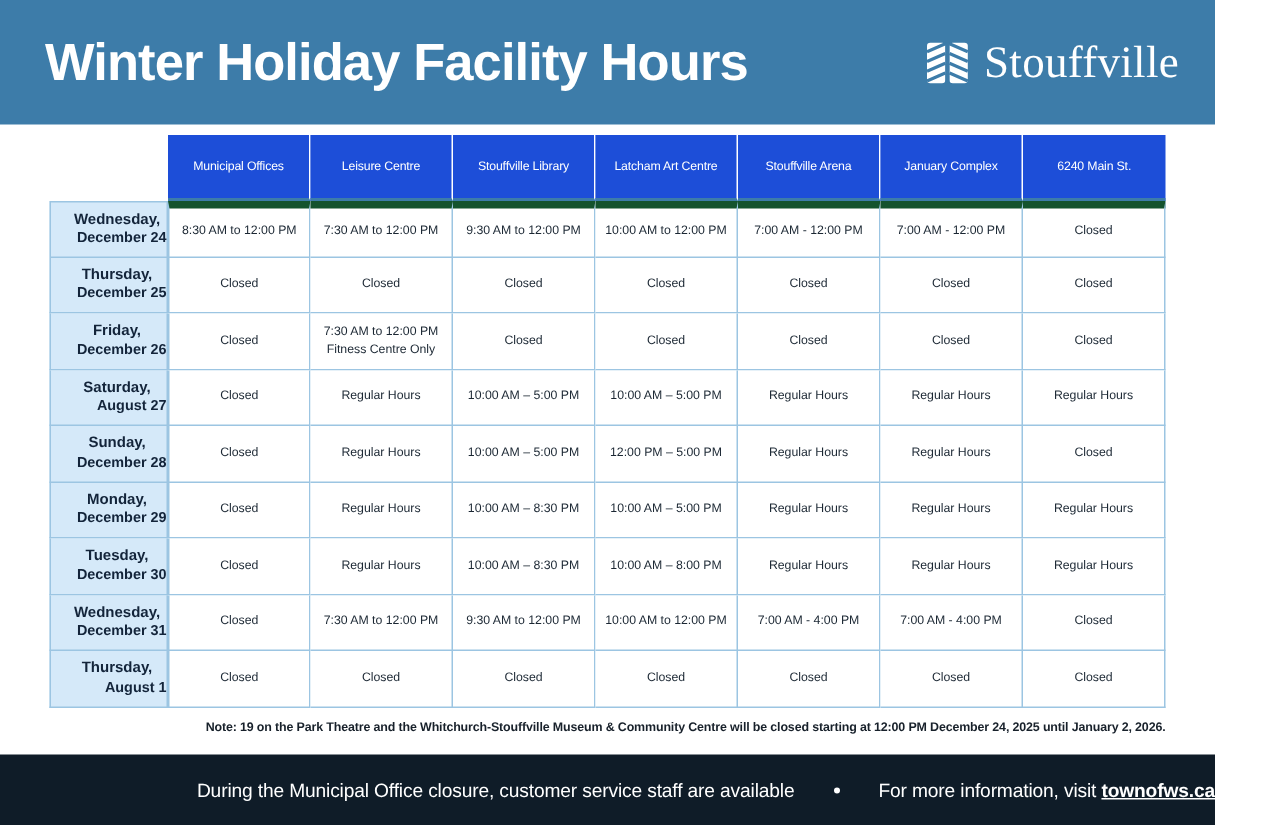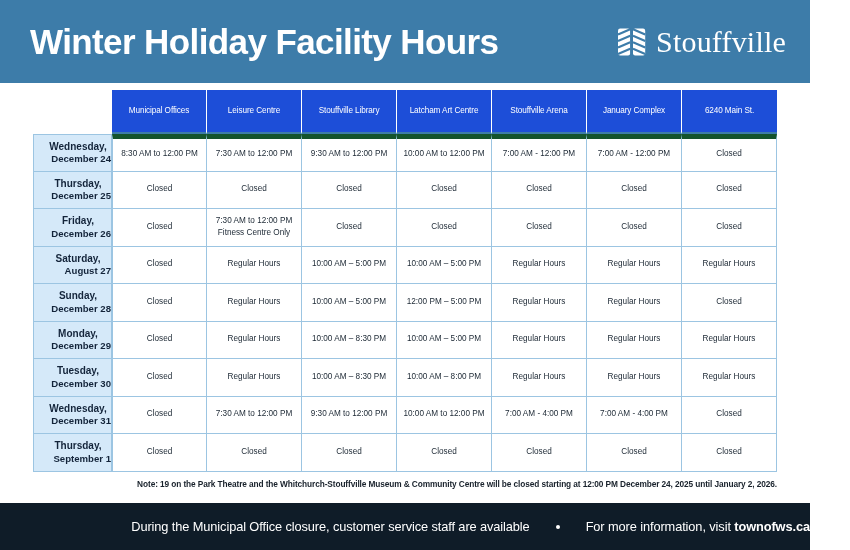--- a/index.html
+++ b/index.html
@@ -175,21 +175,21 @@
   }
 
   .footer-dot {
     width: 4px;
     height: 4px;
     border-radius: 50%;
     background: #ffffff;
     flex: 0 0 auto;
   }
 
-  .footer-strong { font-weight: bold; }
+  .footer-strong { font-weight: bold; text-decoration: underline; }
 </style>
 </head>
 <body>
 
 <div class="poster">
 
   <div class="banner">
     <div class="banner-title">Winter Holiday Facility Hours</div>
     <div class="brand">
       <span class="brand-mark">
@@ -433,21 +433,21 @@
             <td class="val">
               <span>7:00 AM - 4:00 PM</span>
             </td>
             <td class="val">
               <span>Closed</span>
             </td>
           </tr>
           <tr>
             <td class="daycell">
               <span class="dow">Thursday,</span>
-              <span class="dnum">September 1</span>
+              <span class="dnum">August 1</span>
             </td>
             <td class="val firstval">
               <span>Closed</span>
             </td>
             <td class="val">
               <span>Closed</span>
             </td>
             <td class="val">
               <span>Closed</span>
             </td>

